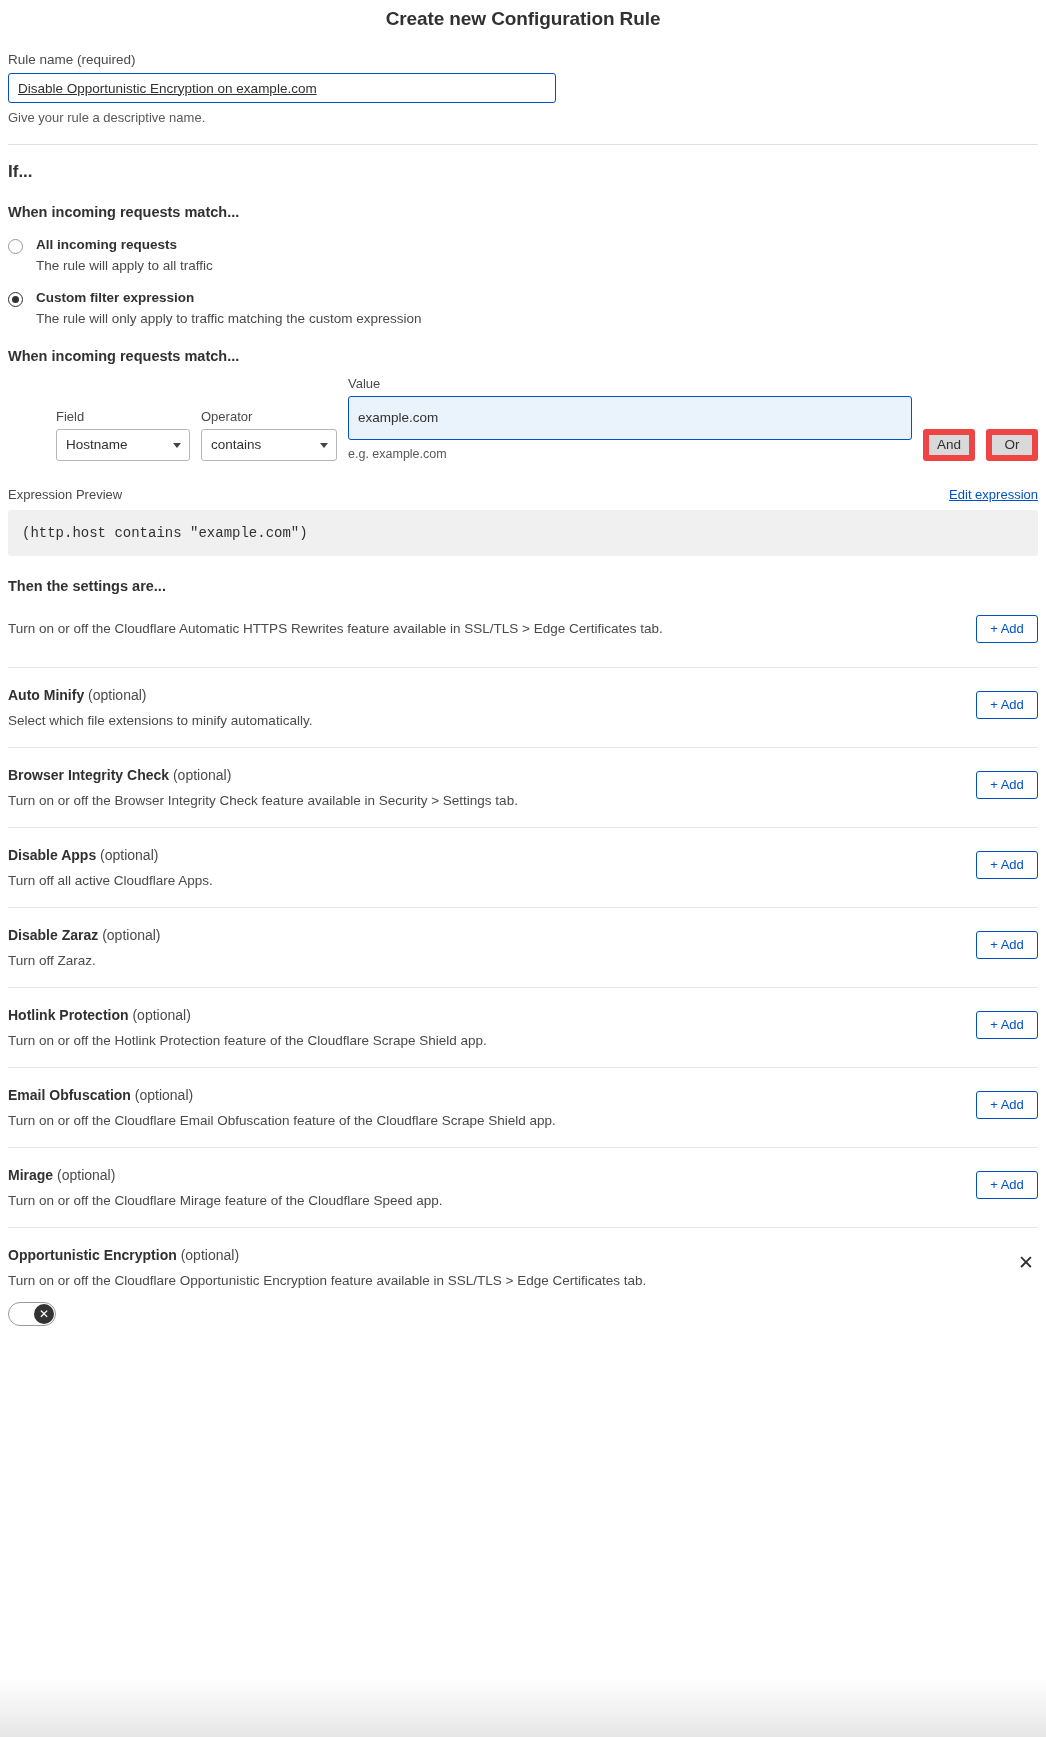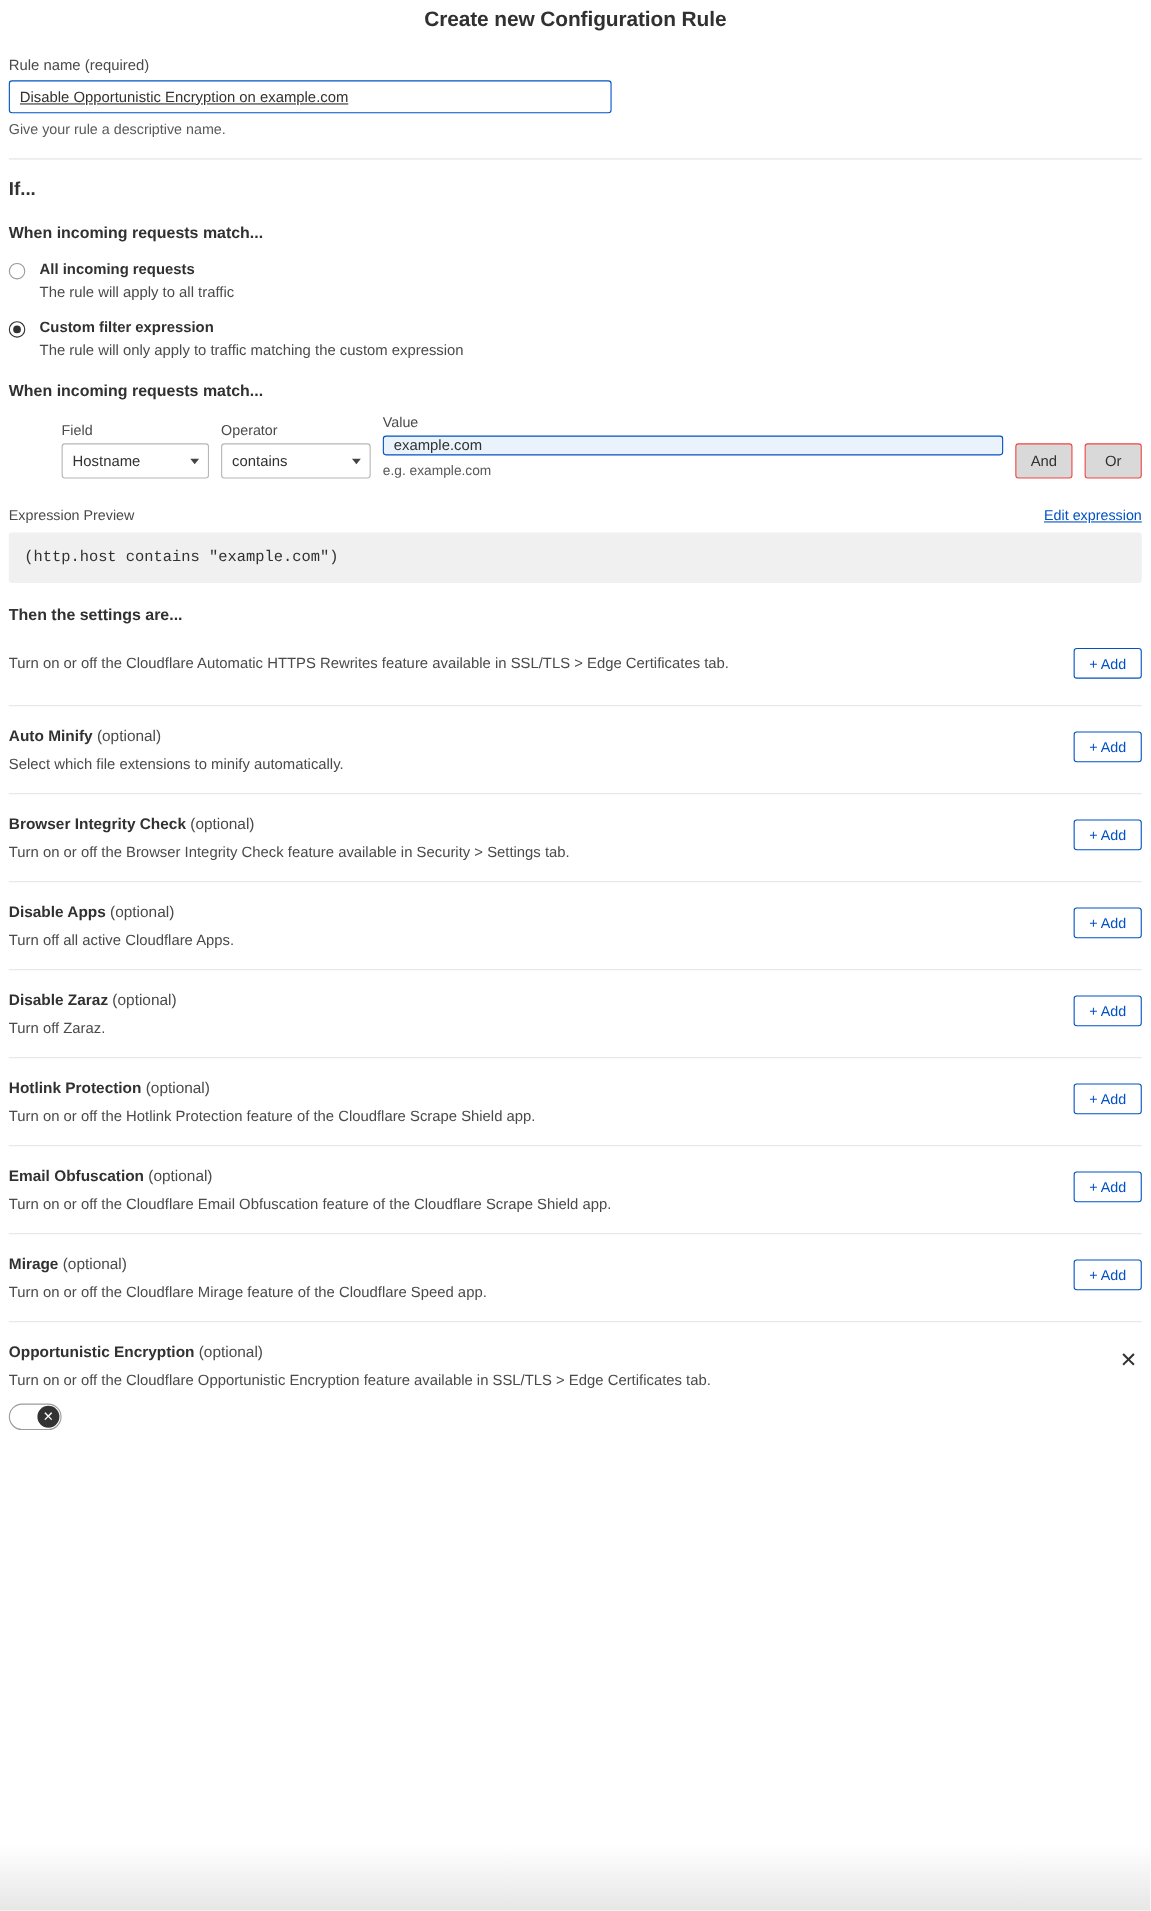--- a/index.html
+++ b/index.html
@@ -134,40 +134,40 @@
     position: absolute;
     right: 8px;
     top: 50%;
     width: 0; height: 0;
     margin-top: -2px;
     border-left: 4px solid transparent;
     border-right: 4px solid transparent;
     border-top: 5px solid #444;
   }
   .value-input {
-    height: 18px;
+    height: 44px;
     width: 100%;
     border: 1px solid #0051c3;
     border-radius: 3px;
     background: #eaf2fc;
     padding: 0 9px;
     font-size: 13.5px;
     color: #313131;
     font-family: "Liberation Sans", sans-serif;
     outline: none;
   }
   .value-help {
     font-size: 12.5px;
     color: #595959;
     margin-top: 7px;
   }
   .btn-gray {
     height: 32px;
     min-width: 52px;
-    border: 1px solid #ef4444;
+    border: 6px solid #ef4444;
     border-radius: 3px;
     background: #d9d9d9;
     color: #313131;
     font-size: 13.5px;
     font-family: "Liberation Sans", sans-serif;
     display: flex;
     align-items: center;
     justify-content: center;
     cursor: pointer;
   }

